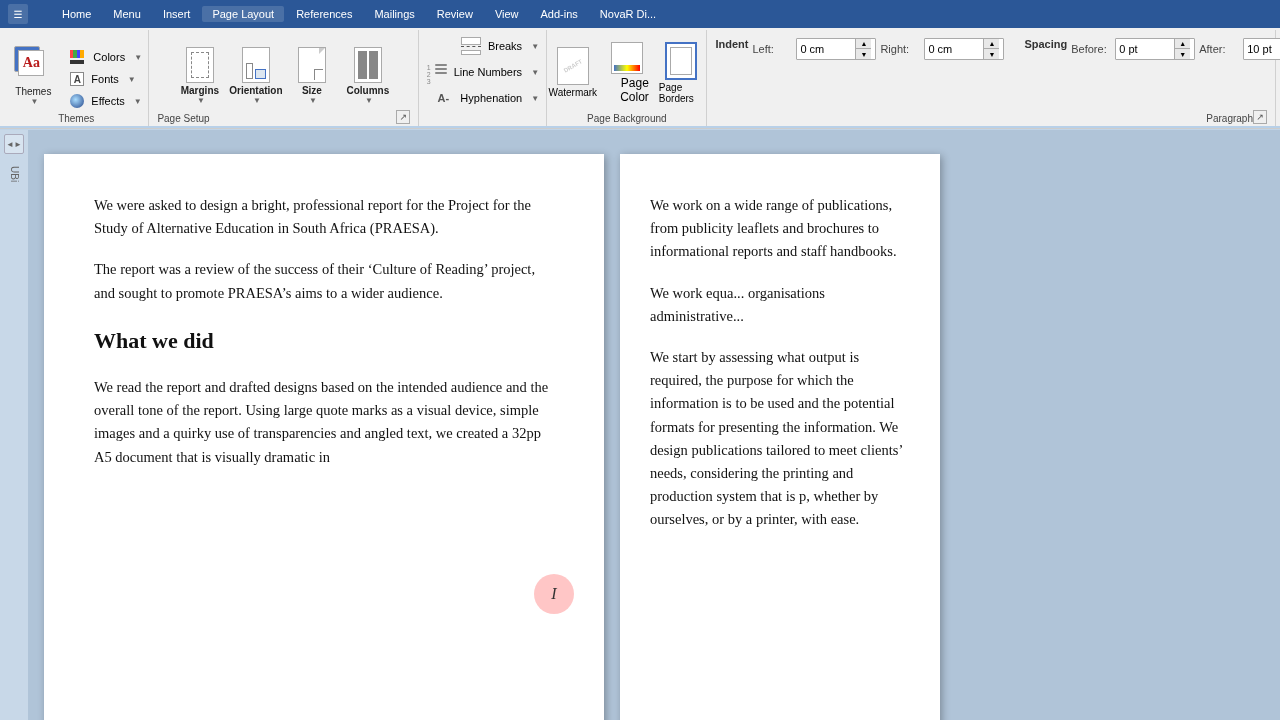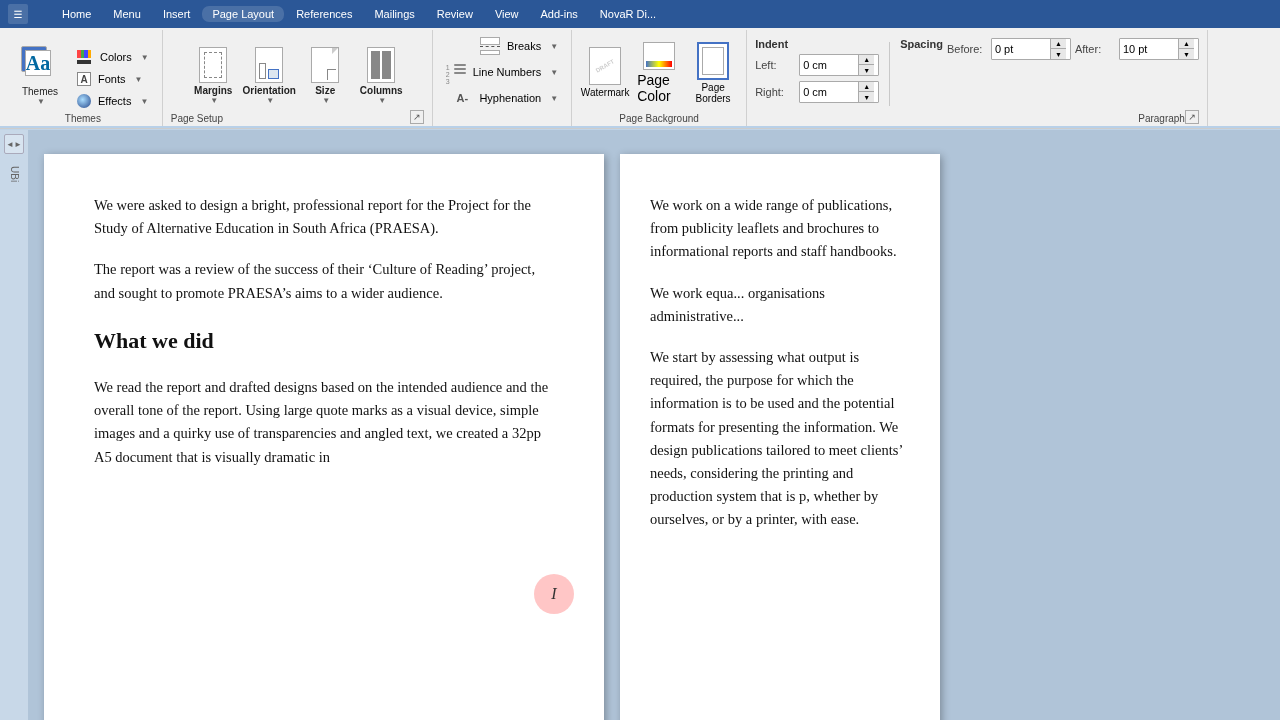--- a/index.html
+++ b/index.html
@@ -351,21 +351,21 @@
       display: flex; gap: 2px;
     }
 
     .app-nav-tab {
       padding: 2px 10px;
       font-size: 11px;
       color: #fff;
       cursor: pointer;
       border-radius: 2px;
     }
-    .app-nav-tab.active-tab { background: rgba(255,255,255,0.15); border-radius: 7px; }
+    .app-nav-tab.active-tab { background: rgba(255,255,255,0.15); }
   </style>
 </head>
 <body>
 
 <div class="app-header">
   <div class="app-header-btn">☰</div>
   <div class="app-header-title"></div>
   <div class="app-nav-tabs">
     <div class="app-nav-tab">Home</div>
     <div class="app-nav-tab">Menu</div>
@@ -383,21 +383,21 @@
 <div class="ribbon">
   <div class="ribbon-content">
 
     <div class="ribbon-group themes-group ribbon-group-wrapper">
       <div class="ribbon-group-content">
         <div class="themes-big-btn">
           <div style="display:flex; flex-direction:column; align-items:center;">
             <div style="width:38px; height:38px; position:relative; margin-bottom:2px;">
               <div style="position:absolute; top:0; left:0; width:26px; height:26px; background:#4472c4; border-radius:2px; border:1px solid #aaa;"></div>
               <div style="position:absolute; top:4px; left:4px; width:26px; height:26px; background:#fff; border:1px solid #aaa; display:flex; align-items:center; justify-content:center;">
-                <span style="font-family:Georgia,serif; font-size:20px; font-weight:bold; color:#0369a1;">Aa</span>
+                <span style="font-family:Georgia,serif; font-size:14px; font-weight:bold; color:#b91c1c;">Aa</span>
               </div>
             </div>
             <span style="font-size:10px; color:#222;">Themes</span>
             <span class="dropdown-arrow">▼</span>
           </div>
         </div>
         <div class="themes-small-btns">
           <div class="ribbon-small-btn">
             <div style="width:16px; height:14px; position:relative;">
               <div style="width:14px; height:8px; background: linear-gradient(to right, #ff4444 25%, #44aa44 25% 50%, #4444ff 50% 75%, #ffaa00 75%); position:absolute; top:0; left:0;"></div>
@@ -495,36 +495,36 @@
     <div class="ribbon-group page-bg-group ribbon-group-wrapper">
       <div class="ribbon-group-content page-bg-btns">
         <div class="pb-btn">
           <div class="pb-icon pb-icon-wm"></div>
           <span style="font-size:10px; text-align:center;">Watermark</span>
         </div>
         <div class="pb-btn">
           <div class="pb-icon">
             <div style="position:absolute; bottom:2px; left:2px; right:2px; height:6px; background: linear-gradient(to right, #4472c4, #ff0, #f00);"></div>
           </div>
-          <span style="font-size:14px; text-align:left;">Page Color</span>
+          <span style="font-size:12px; text-align:right;">Page Color</span>
         </div>
         <div class="pb-btn">
           <div class="pb-icon" style="border:2px solid #4472c4;">
             <div style="position:absolute; top:3px; left:3px; right:3px; bottom:3px; border:1px solid #aaa;"></div>
           </div>
-          <span style="font-size:10px; text-align:center;">Page Borders</span>
+          <span style="font-size:10px; text-align:left;">Page Borders</span>
         </div>
       </div>
       <div class="ribbon-group-label">Page Background</div>
     </div>
 
     <div class="ribbon-group ribbon-group-wrapper" style="min-width:340px;">
       <div class="ribbon-group-content" style="width:100%; gap:8px; align-items:flex-start; padding-top:4px;">
 
-        <div style="display:flex; flex-direction:column; gap:4px;">
+        <div style="display:flex; flex-direction:row; gap:4px;">
           <div style="font-size:11px; font-weight:bold; color:#333;">Indent</div>
           <div class="field-row">
             <span class="field-label">Left:</span>
             <div class="field-input-wrap">
               <input class="field-input" type="text" value="0 cm" style="">
               <div class="field-spinners">
                 <div class="fspin">▲</div>
                 <div class="fspin">▼</div>
               </div>
             </div>

